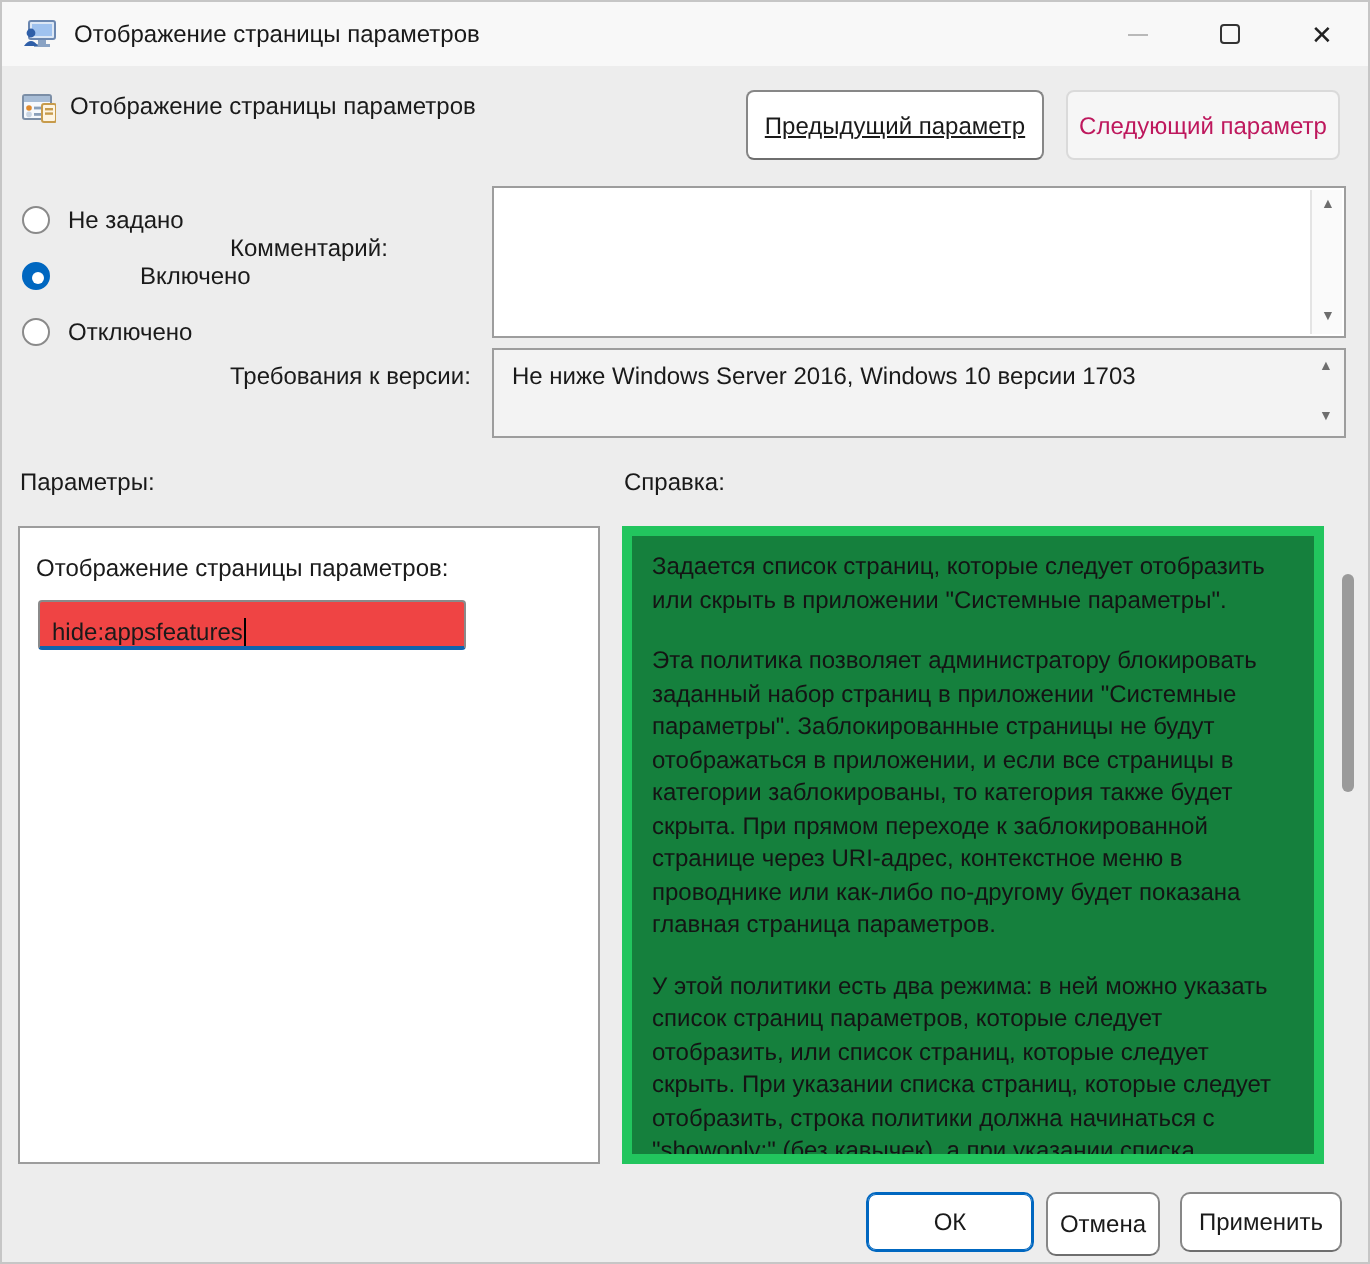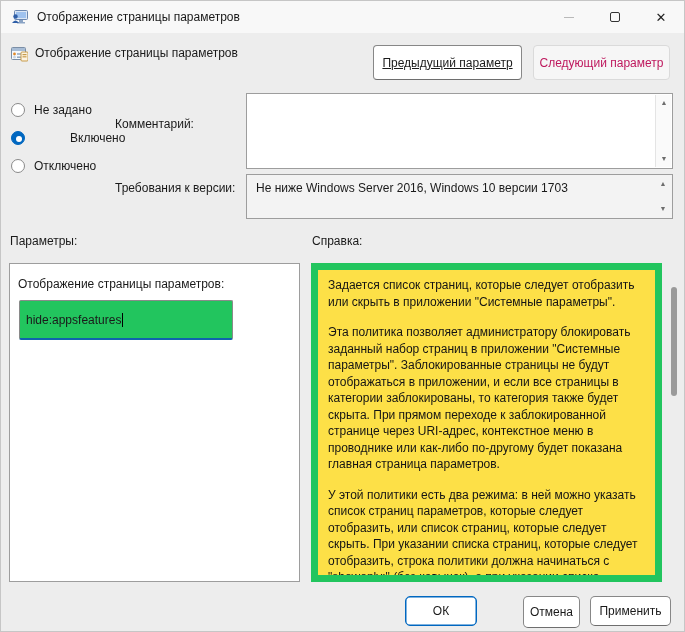--- a/index.html
+++ b/index.html
@@ -42,30 +42,30 @@
   .version-box .vscroll { background:transparent; border-left:none; }
   .arr { position:absolute; left:0; width:16px; text-align:center; font-size:7px; color:#6d6d6d; line-height:10px; }
   .arr.up { top:3px; } .arr.down { bottom:3px; }
 
   
   .sect-label { position:absolute; font-size:12px; }
 
   
   .left-panel { position:absolute; left:8px; top:262px; width:291px; height:319px; background:#fff; border:1px solid #9d9d9d; }
   .opt-field-label { position:absolute; left:8px; top:13px; font-size:12px; }
-  .opt-input { position:absolute; left:9px; top:36px; width:214px; height:40px; background:#22c55e; border:1px solid #8a8a8a; border-bottom:2px solid #0f63ad; border-radius:2px; font-size:12px; display:flex; align-items:center; padding-left:6px; cursor:text; }
+  .opt-input { position:absolute; left:9px; top:36px; width:214px; height:25px; background:#ef4444; border:1px solid #8a8a8a; border-bottom:2px solid #0f63ad; border-radius:2px; font-size:12px; display:flex; align-items:flex-end; padding-left:6px; cursor:text; }
   .caret { display:inline-block; width:1px; height:14px; background:#000; margin-left:1px; }
 
   
-  .right-panel { position:absolute; left:310px; top:262px; width:351px; height:319px; background:#fde047; border:7px solid #22c55e; padding:7px 10px; overflow:hidden; }
+  .right-panel { position:absolute; left:310px; top:262px; width:351px; height:319px; background:#15803d; border:5px solid #22c55e; padding:7px 10px; overflow:hidden; }
   .right-panel p { font-size:12px; line-height:16.5px; margin-bottom:14px; color:#141414; }
   .help-scroll-thumb { position:absolute; left:670px; top:286px; width:6px; height:109px; background:#9a9a9a; border-radius:3px; cursor:pointer; }
 
   
-  .btn-ok { left:404px; top:595px; width:72px; height:30px; border:1px solid #0067c0; box-shadow:inset 0 0 0 0.5px #0067c0; border-radius:5px; }
+  .btn-ok { left:432px; top:595px; width:84px; height:30px; border:1px solid #0067c0; box-shadow:inset 0 0 0 0.5px #0067c0; border-radius:5px; }
   .btn-cancel { left:522px; top:595px; width:57px; height:32px; border-radius:5px; }
   .btn-apply { left:589px; top:595px; width:81px; height:30px; border-radius:5px; }
 </style>
 </head>
 <body>
 
 <div class="window">
 
   <div class="titlebar">
     <span class="titlebar-icon">

